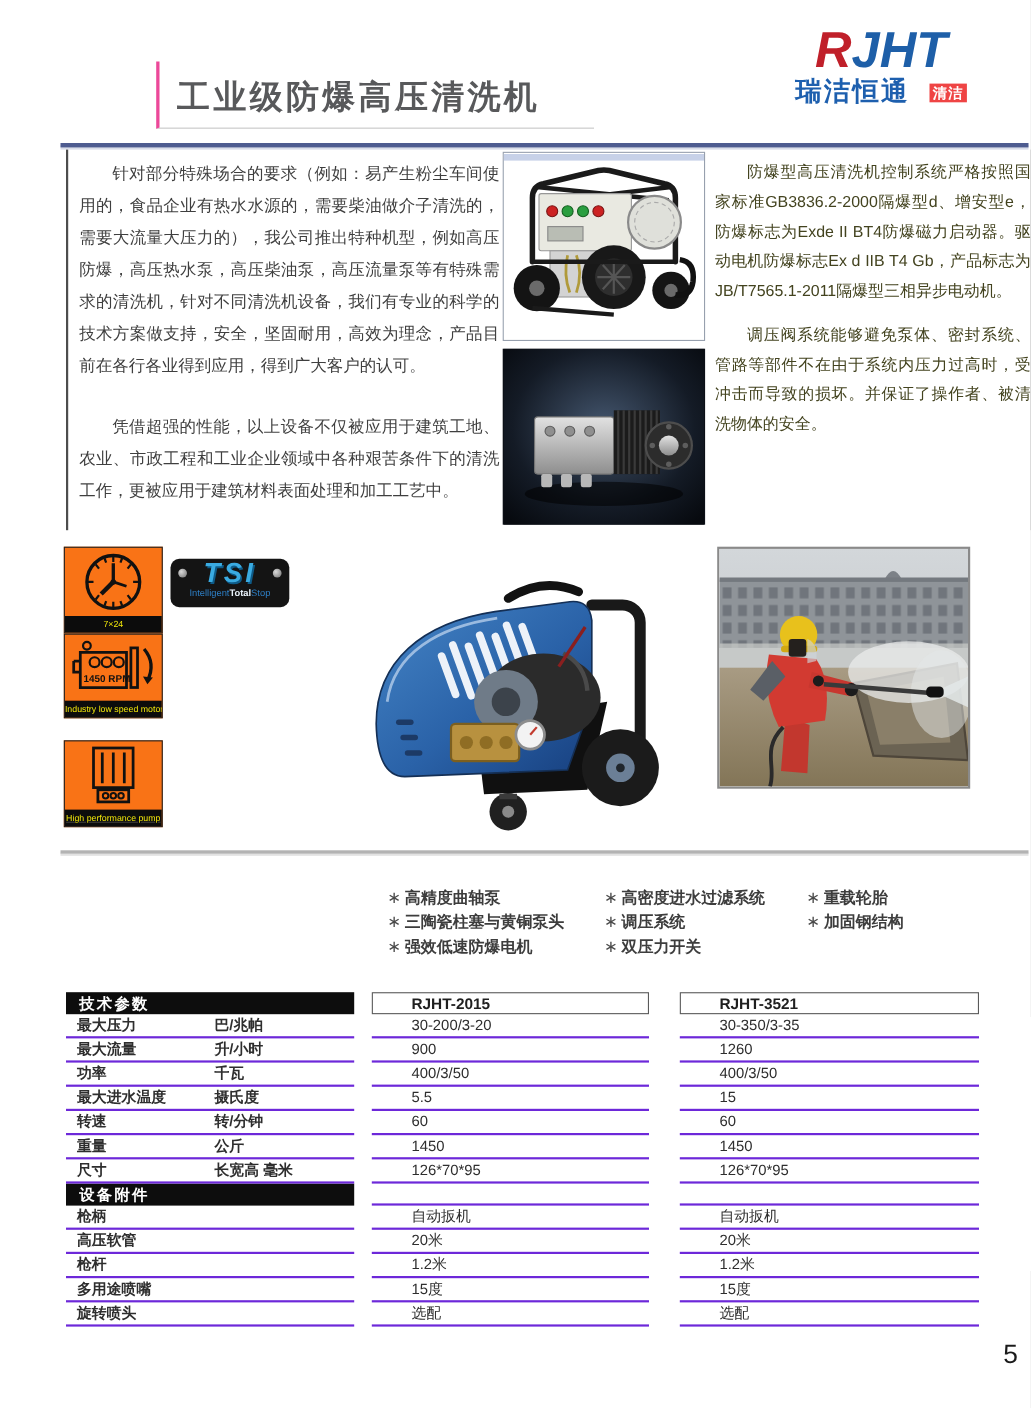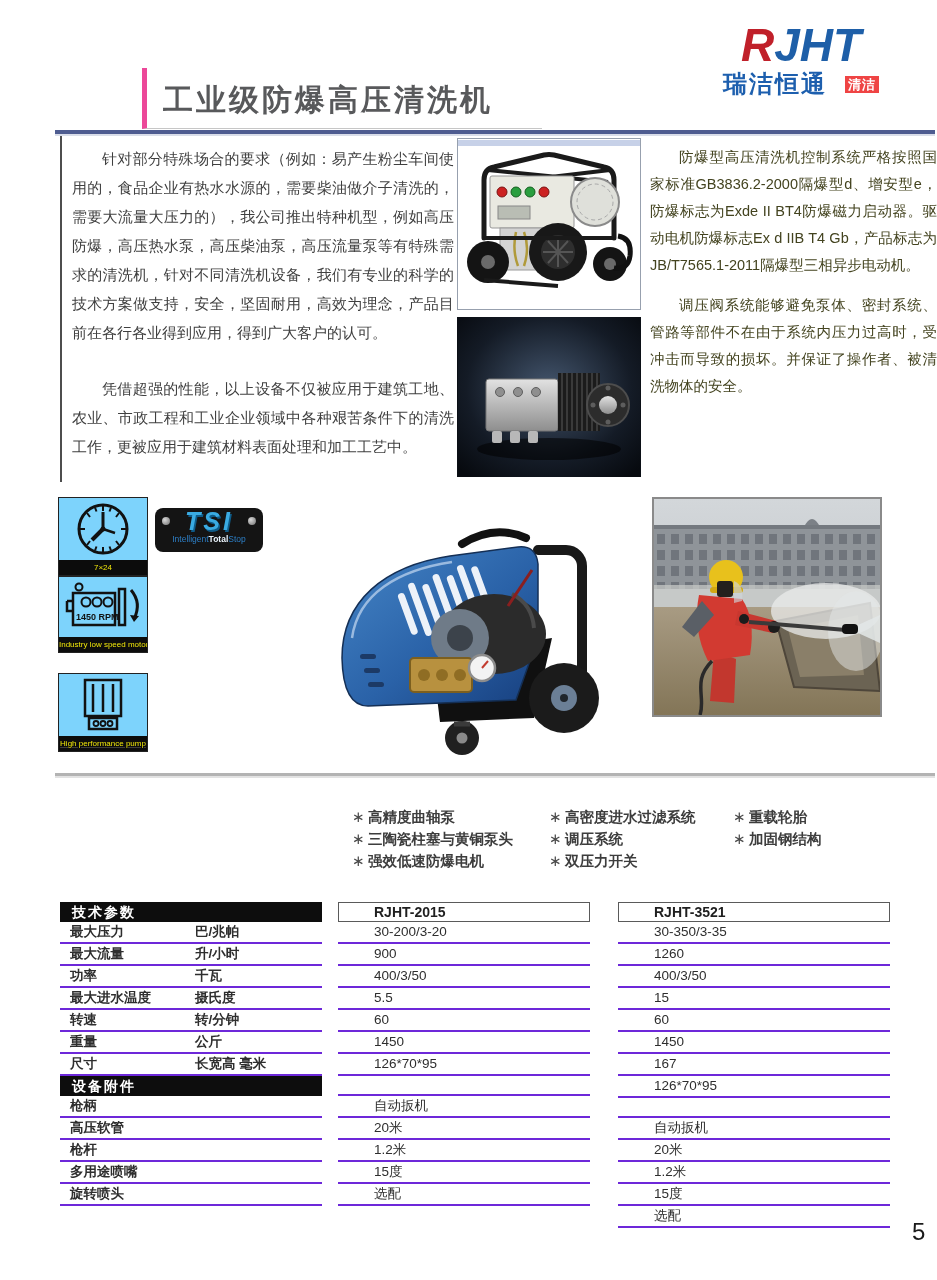--- a/index.html
+++ b/index.html
@@ -1,20 +1,20 @@
 <!DOCTYPE html>
 <html><head>
 <meta charset="utf-8">
 <style>
   html,body{margin:0;padding:0;background:#e8e8e8;}
   .page{position:relative;width:937px;height:1280px;background:#ffffff;overflow:hidden;
         font-family:"Liberation Sans",sans-serif;color:#3c3c3c;}
   
-  .title-box{position:absolute;left:142px;top:68px;width:395px;height:60px;
-             border-left:5px solid #ec4899;border-bottom:1px solid #c6c6c6;}
+  .title-box{position:absolute;left:142px;top:56px;width:395px;height:60px;
+             border-left:3px solid #ec4899;border-bottom:1px solid #c6c6c6;}
   .title-box h1{margin:0;padding:12px 0 0 16px;font-size:30px;font-weight:700;
                 color:#58595b;letter-spacing:3px;}
   .logo{position:absolute;right:48px;top:22px;width:176px;text-align:center;line-height:1;}
   .logo-rjht{font-size:46px;font-weight:800;font-style:italic;letter-spacing:0px;}
   .logo-rjht .lr{color:#c0202a;}
   .logo-rjht .ljht{color:#1e5fa8;}
   .logo-cn{margin-top:4px;display:flex;align-items:center;justify-content:center;gap:18px;
            font-size:24px;font-weight:700;color:#1d5fae;letter-spacing:2px;}
   .logo-badge{background:#ef4444;color:#fff;font-size:13px;font-weight:700;
               padding:2px 3px;letter-spacing:1px;}
@@ -26,21 +26,21 @@
   .intro p{margin:0;text-indent:2em;text-align:justify;}
   .intro-left{position:absolute;left:10px;top:8px;width:382px;font-size:15px;line-height:29px;color:#3f3f3f;}
   .intro-left p + p{margin-top:27px;}
   .intro-right{position:absolute;left:588px;top:8px;width:287px;font-size:14.5px;line-height:27px;color:#43431f;}
   .intro-right p + p{margin-top:13px;}
   .img-col{position:absolute;left:395px;top:2px;width:184px;}
   .img1{margin:0;height:170px;border:1px solid #97a0ae;background:#fff;position:relative;}
   .img2{margin:7px 0 0 0;height:160px;background:#0b0f16;}
   .img1 svg,.img2 svg{display:block;width:100%;height:100%;}
   
-  .badge{position:absolute;left:58px;width:88px;border:1px solid #222;background:#7dd3fc;}
+  .badge{position:absolute;left:58px;width:88px;border:1px solid #222;background:#f97316;}
   .badge svg{display:block;width:100%;}
   .badge-cap{background:#0c0c0c;color:#f0e60a;font-size:8px;text-align:center;
              line-height:15px;height:15px;white-space:nowrap;overflow:hidden;}
   .b-clock{top:497px;}
   .b-motor{top:576px;}
   .b-pump{top:673px;text-decoration:underline;}
   
   .tsi{position:absolute;left:155px;top:508px;width:108px;height:44px;background:#141414;
        border-radius:8px;text-align:center;}
   .tsi-dot{position:absolute;top:9px;width:8px;height:8px;border-radius:50%;
@@ -395,21 +395,20 @@
         <div class="vrow">选配</div>
       </div>
     <div class="tblock tright">
         <div class="model-header">RJHT-3521</div>
         <div class="vrow">30-350/3-35</div>
         <div class="vrow">1260</div>
         <div class="vrow">400/3/50</div>
         <div class="vrow">15</div>
         <div class="vrow">60</div>
         <div class="vrow">1450</div>
-        <div class="vrow">167</div>
         <div class="vrow">126*70*95</div>
         <div class="srow"></div>
         <div class="vrow">自动扳机</div>
         <div class="vrow">20米</div>
         <div class="vrow">1.2米</div>
         <div class="vrow">15度</div>
         <div class="vrow">选配</div>
       </div>
   </section>
 

